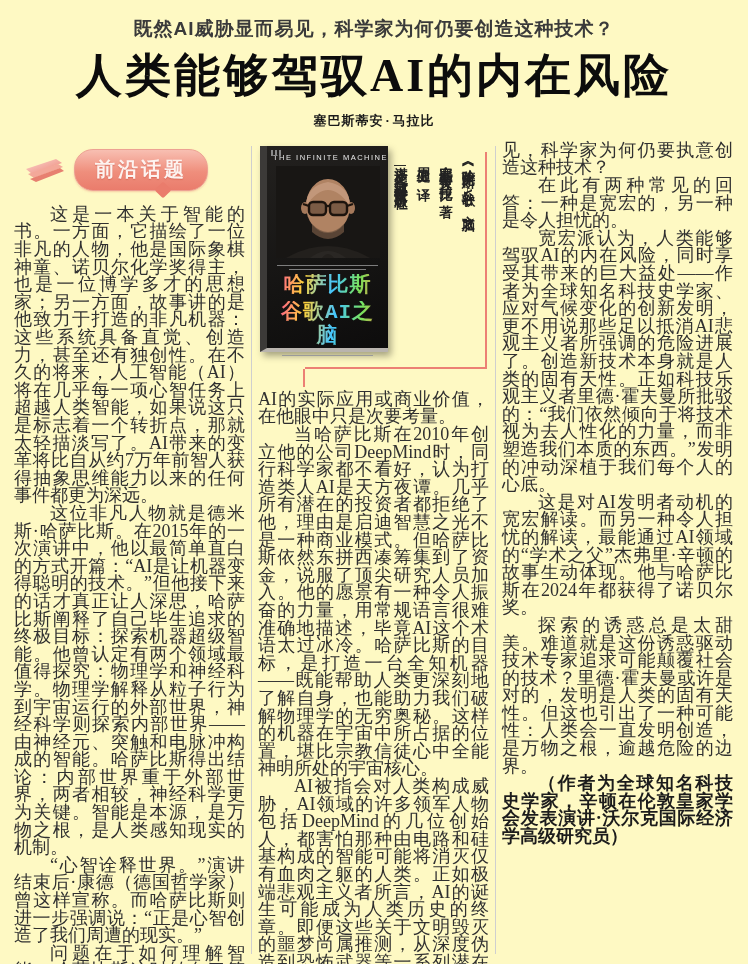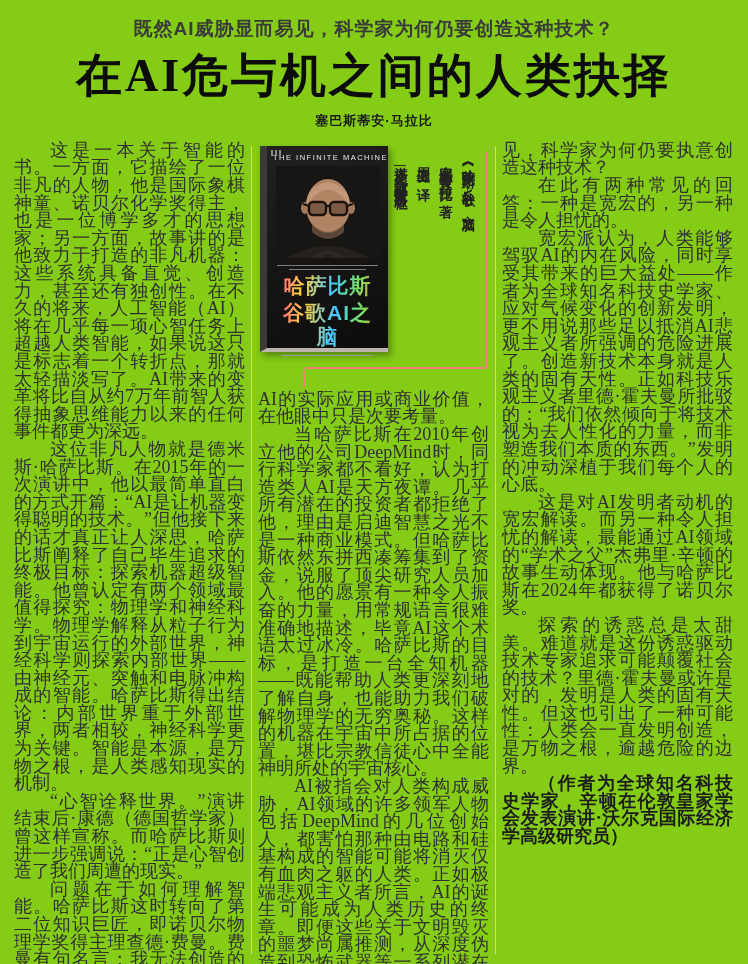--- a/index.html
+++ b/index.html
@@ -3,36 +3,36 @@
 <meta charset="utf-8">
 <style>
   * { margin:0; padding:0; box-sizing:border-box; }
   html,body { background:#ffffff; }
   body {
     width:748px; height:964px;
     font-family:"Liberation Serif","DejaVu Serif",serif;
     color:#2e2e2e;
     overflow:hidden;
   }
-  .page { width:748px; height:964px; padding:12px 14px 6px 14px; background:#84cc16; }
+  .page { width:748px; height:964px; padding:12px 14px 6px 14px; background:#fef9c3; }
 
   
   .header { text-align:center; }
   .kicker {
     font-family:"Liberation Sans","DejaVu Sans",sans-serif;
     font-size:19px; font-weight:bold; color:#3a3a3a;
     letter-spacing:1px; padding-top:4px;
   }
   .main-title {
     font-size:46px; font-weight:900; color:#0c0c0c;
     letter-spacing:3px; margin-top:8px; line-height:1.15;
     font-family:"Liberation Serif","DejaVu Serif",serif;
   }
   .byline {
-    font-family:Liberation Sans, sans-serif;
+    font-family:Liberation Mono, monospace;
     font-size:13px; font-weight:bold; color:#1a1a1a;
     margin-top:9px; letter-spacing:1px;
   }
 
   
   .columns { display:flex; margin-top:12px; height:812px; }
   .col { width:231px; }
   .colrule { width:1px; background:#cfcfcf; margin:4px 6px 0 6px; }
   .col p {
     font-size:18px; line-height:17.6px; text-align:justify;
@@ -84,21 +84,21 @@
   .book-logo-mark { position:absolute; top:4px; left:4px; width:10px; height:6px;
     background:repeating-linear-gradient(90deg,#8a8a8a 0 2px,transparent 2px 4px); }
   .book-en {
     font-family:"Liberation Sans","DejaVu Sans",sans-serif;
     font-size:7.5px; letter-spacing:1.5px; color:#e9e9e9; white-space:nowrap;
   }
   .book-portrait { width:104px; height:92px; margin-top:4px; }
   .book-line { height:1px; background:#7d7d7d; margin:3px auto; }
   .bl-1 { width:92%; } .bl-2 { width:70%; }
   .cn-title {
-    font-family:Liberation Sans, sans-serif;
+    font-family:Liberation Mono, monospace;
     font-weight:900; font-size:21px; line-height:1.12; letter-spacing:1px;
     color:#e858a8; margin-top:4px;
   }
   @supports (-webkit-background-clip:text) {
     .cn-title {
       background:linear-gradient(100deg,#ff3fa0 0%,#ffd23a 28%,#43c5ff 55%,#7be35a 78%,#ff7a3c 100%);
       -webkit-background-clip:text; background-clip:text;
       color:transparent; -webkit-text-fill-color:transparent;
     }
   }
@@ -114,27 +114,44 @@
     font-family:"Liberation Serif","DejaVu Serif",serif;
   }
 </style>
 </head>
 <body>
 
 <div class="page">
 
   <header class="header">
     <div class="kicker">既然AI威胁显而易见，科学家为何仍要创造这种技术？</div>
-    <h1 class="main-title">在AI危与机之间的人类抉择</h1>
+    <h1 class="main-title">人类能够驾驭AI的内在风险</h1>
     <div class="byline">塞巴斯蒂安·马拉比</div>
   </header>
 
   <div class="columns">
 
     <section class="col">
+      <div class="badge-row">
+        <svg class="badge-icon" viewBox="0 0 44 34">
+          <defs>
+            <linearGradient id="pg" x1="0" y1="0" x2="1" y2="1">
+              <stop offset="0" stop-color="#fbd9d1"></stop>
+                <stop offset="1" stop-color="#ec8274"></stop>
+            </linearGradient>
+          </defs>
+          <path d="M4 16 L34 6 L40 10 L10 21 Z" fill="url(#pg)"></path>
+          <path d="M6 21 L36 11 L41 14 L12 25 Z" fill="#f3a899"></path>
+          <path d="M8 26 L38 15 L42 18 L14 29 Z" fill="#e78070"></path>
+        </svg>
+        <div class="bubble">
+          <span class="bubble-label">前沿话题</span>
+          <span class="bubble-tail"></span>
+        </div>
+      </div>
       <p>这是一本关于智能的书。一方面，它描绘了一位非凡的人物，他是国际象棋神童、诺贝尔化学奖得主，也是一位博学多才的思想家；另一方面，故事讲的是他致力于打造的非凡机器：这些系统具备直觉、创造力，甚至还有独创性。在不久的将来，人工智能（AI）将在几乎每一项心智任务上超越人类智能，如果说这只是标志着一个转折点，那就太轻描淡写了。AI带来的变革将比自从约7万年前智人获得抽象思维能力以来的任何事件都更为深远。</p>
       <p>这位非凡人物就是德米斯·哈萨比斯。在2015年的一次演讲中，他以最简单直白的方式开篇：“AI是让机器变得聪明的技术。”但他接下来的话才真正让人深思，哈萨比斯阐释了自己毕生追求的终极目标：探索机器超级智能。他曾认定有两个领域最值得探究：物理学和神经科学。物理学解释从粒子行为到宇宙运行的外部世界，神经科学则探索内部世界——由神经元、突触和电脉冲构成的智能。哈萨比斯得出结论：内部世界重于外部世界，两者相较，神经科学更为关键。智能是本源，是万物之根，是人类感知现实的机制。</p>
       <p>“心智诠释世界。”演讲结束后·康德（德国哲学家）曾这样宣称。而哈萨比斯则进一步强调说：“正是心智创造了我们周遭的现实。”</p>
       <p>问题在于如何理解智能。哈萨比斯这时转向了第二位知识巨匠，即诺贝尔物理学奖得主理查德·费曼。费曼有句名言：我无法创造的东西，我就无法理解。</p>
       <p>遵循费曼的格言，科学家若要理解人类智能，就必须构建出一个人工模型：一台能模仿人类思维的机器。</p>
     </section>
 
     <div class="colrule"></div>
 
     <section class="col">

